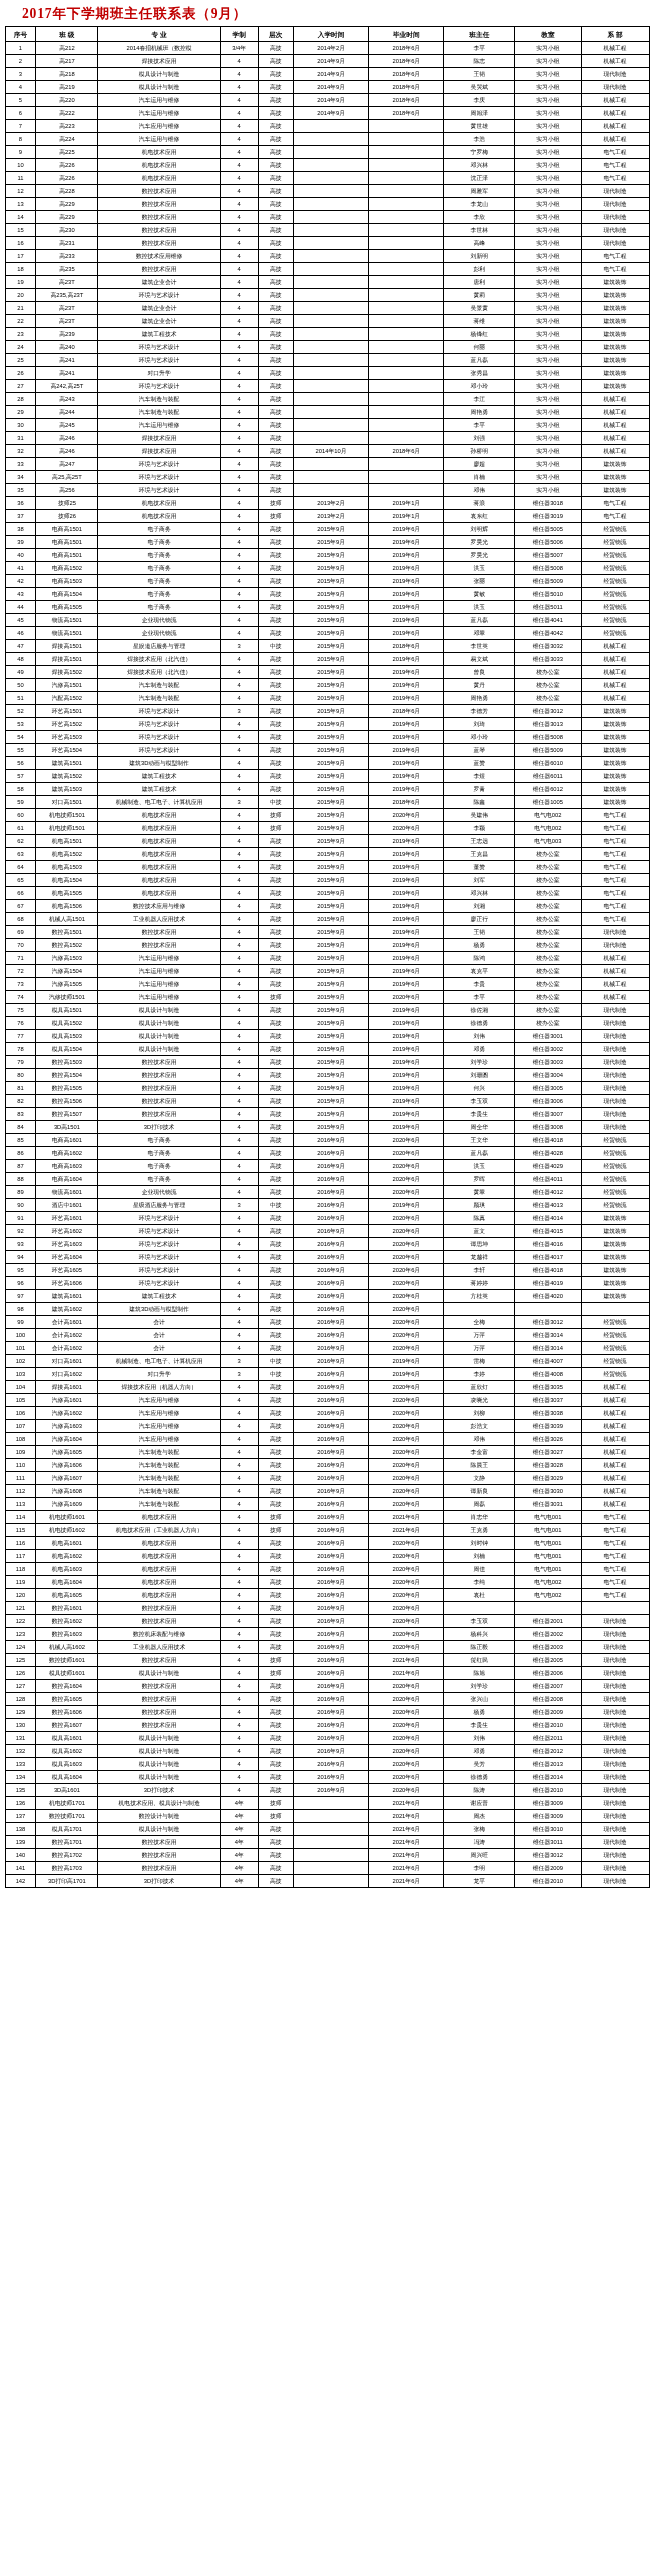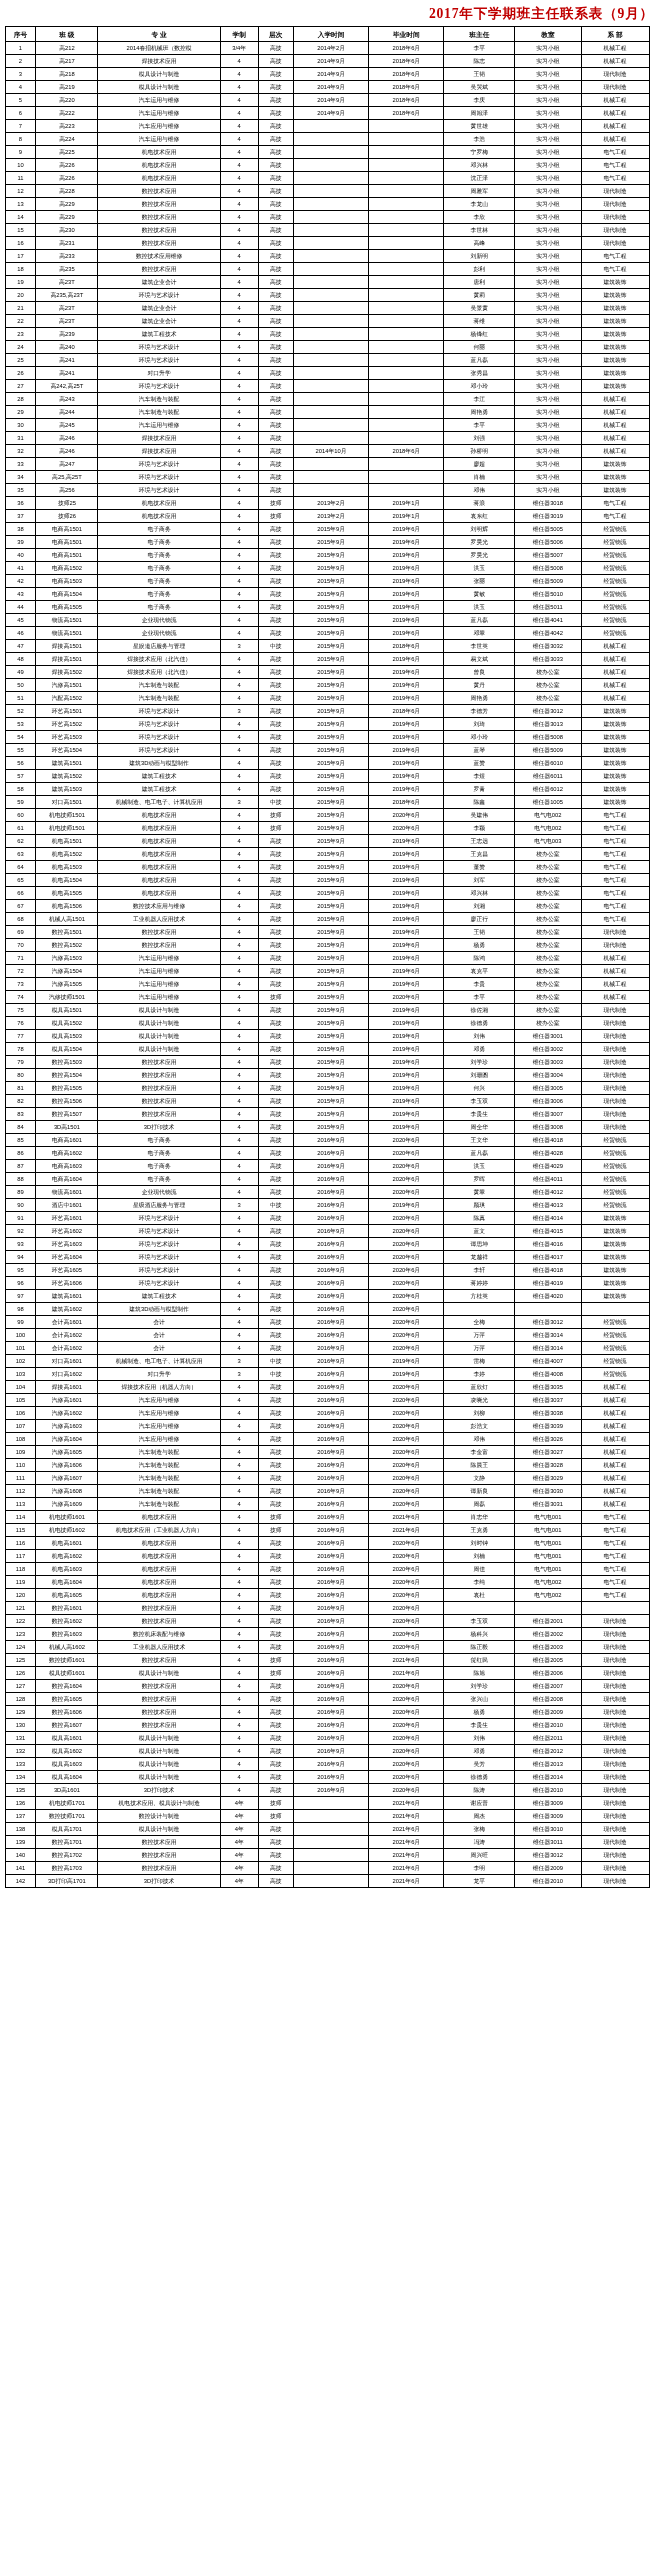--- a/index.html
+++ b/index.html
@@ -1,18 +1,18 @@
 <!DOCTYPE html>
 <html style="font-size:12.8px"><head>
 <meta charset="utf-8">
 <style>
   html,body{margin:0;padding:0;background:#fff;}
   body{font-family:"Liberation Sans","DejaVu Sans",sans-serif;}
   #page{width:654px;min-height:2576px;position:relative;background:#fff;}
-  #title{text-align:right;color:#c00000;font-weight:bold;font-size:13.6px;
+  #title{text-align:left;color:#c00000;font-weight:bold;font-size:13.6px;
          font-family:"Liberation Serif","DejaVu Serif",serif;padding:4.8px 0 3.2px 0;letter-spacing:0.8px;margin-left:22px;}
   table{border-collapse:collapse;width:645px;margin:0 auto;table-layout:fixed;}
   th,td{border:0.8px solid #000;font-size:5.8px;line-height:1.05;text-align:center;
         padding:0;height:12px;overflow:hidden;white-space:nowrap;}
   thead th{font-weight:bold;font-size:6.7px;height:14.4px;background:#fff;}
   col.c0{width:21px}
   col.c1{width:42px}
   col.c2{width:83px}
   col.c3{width:25.6px}
   col.c4{width:24px}

